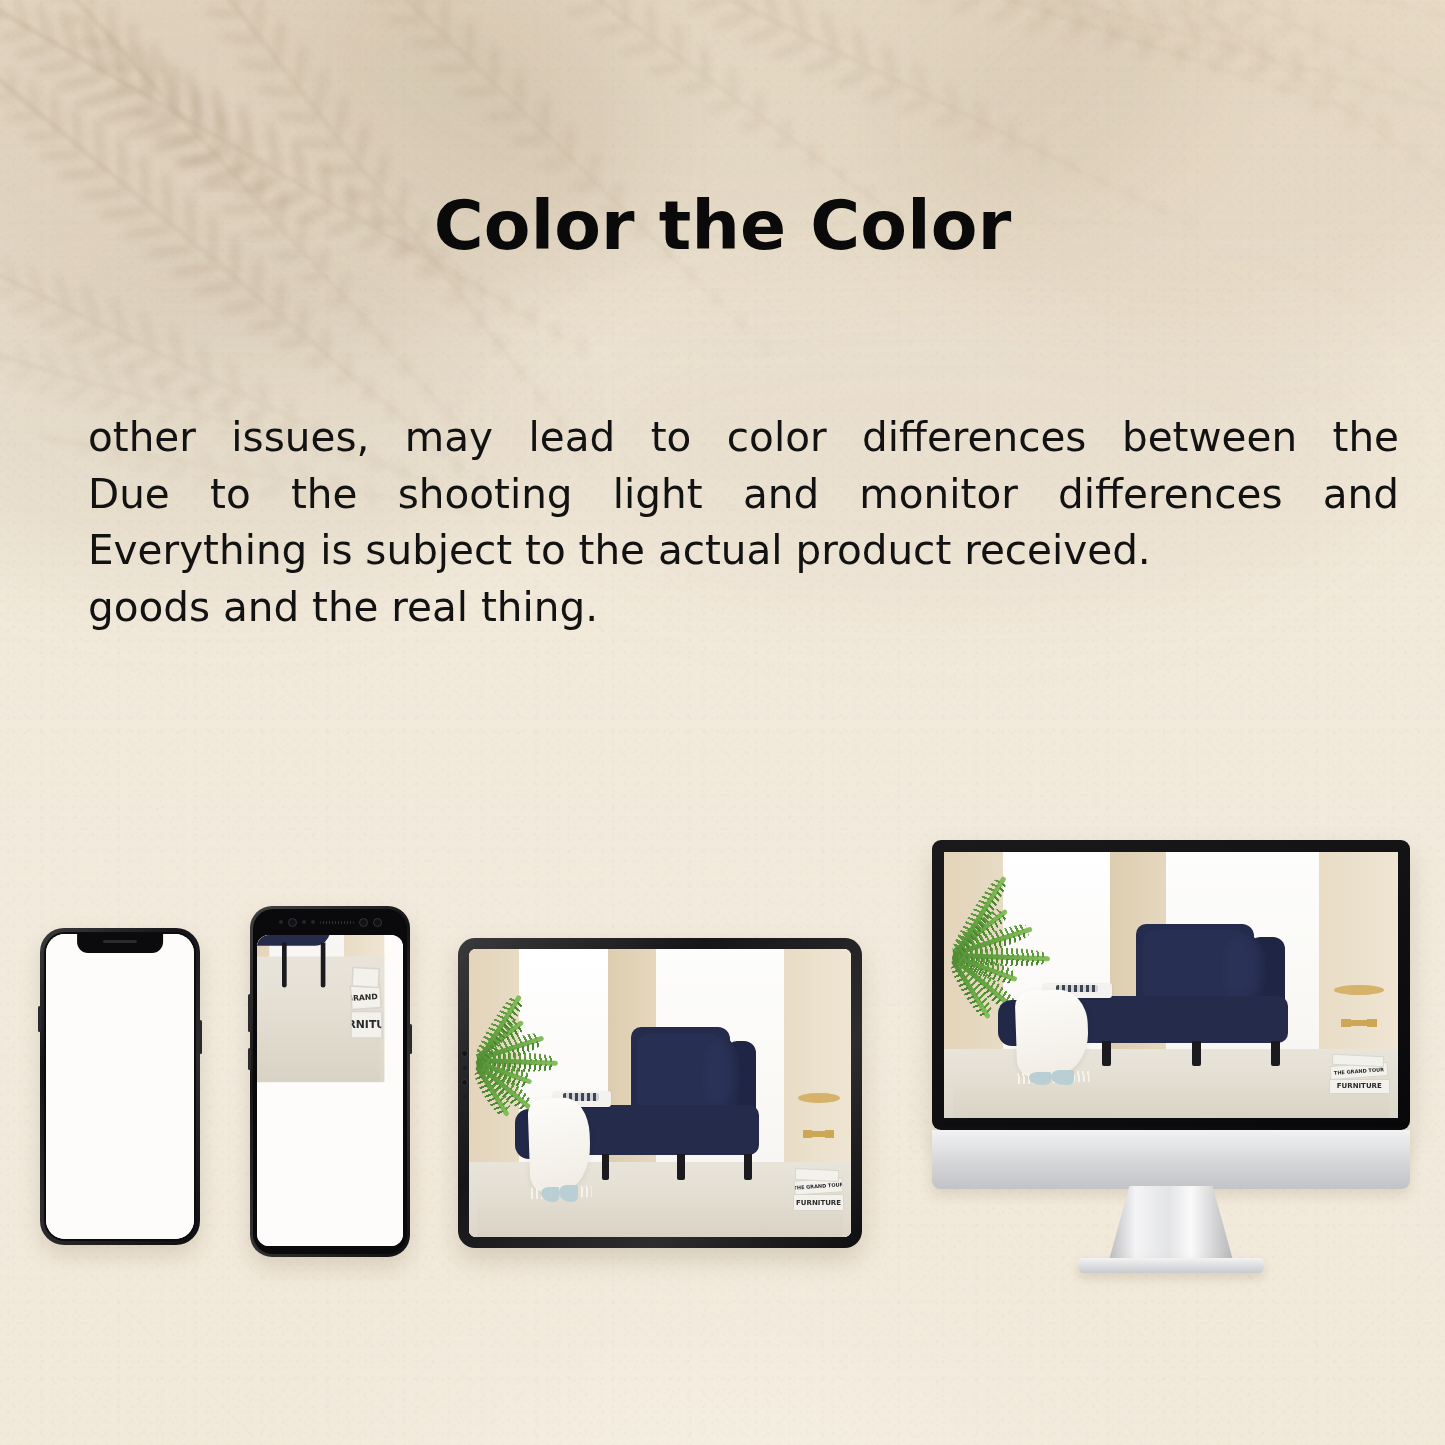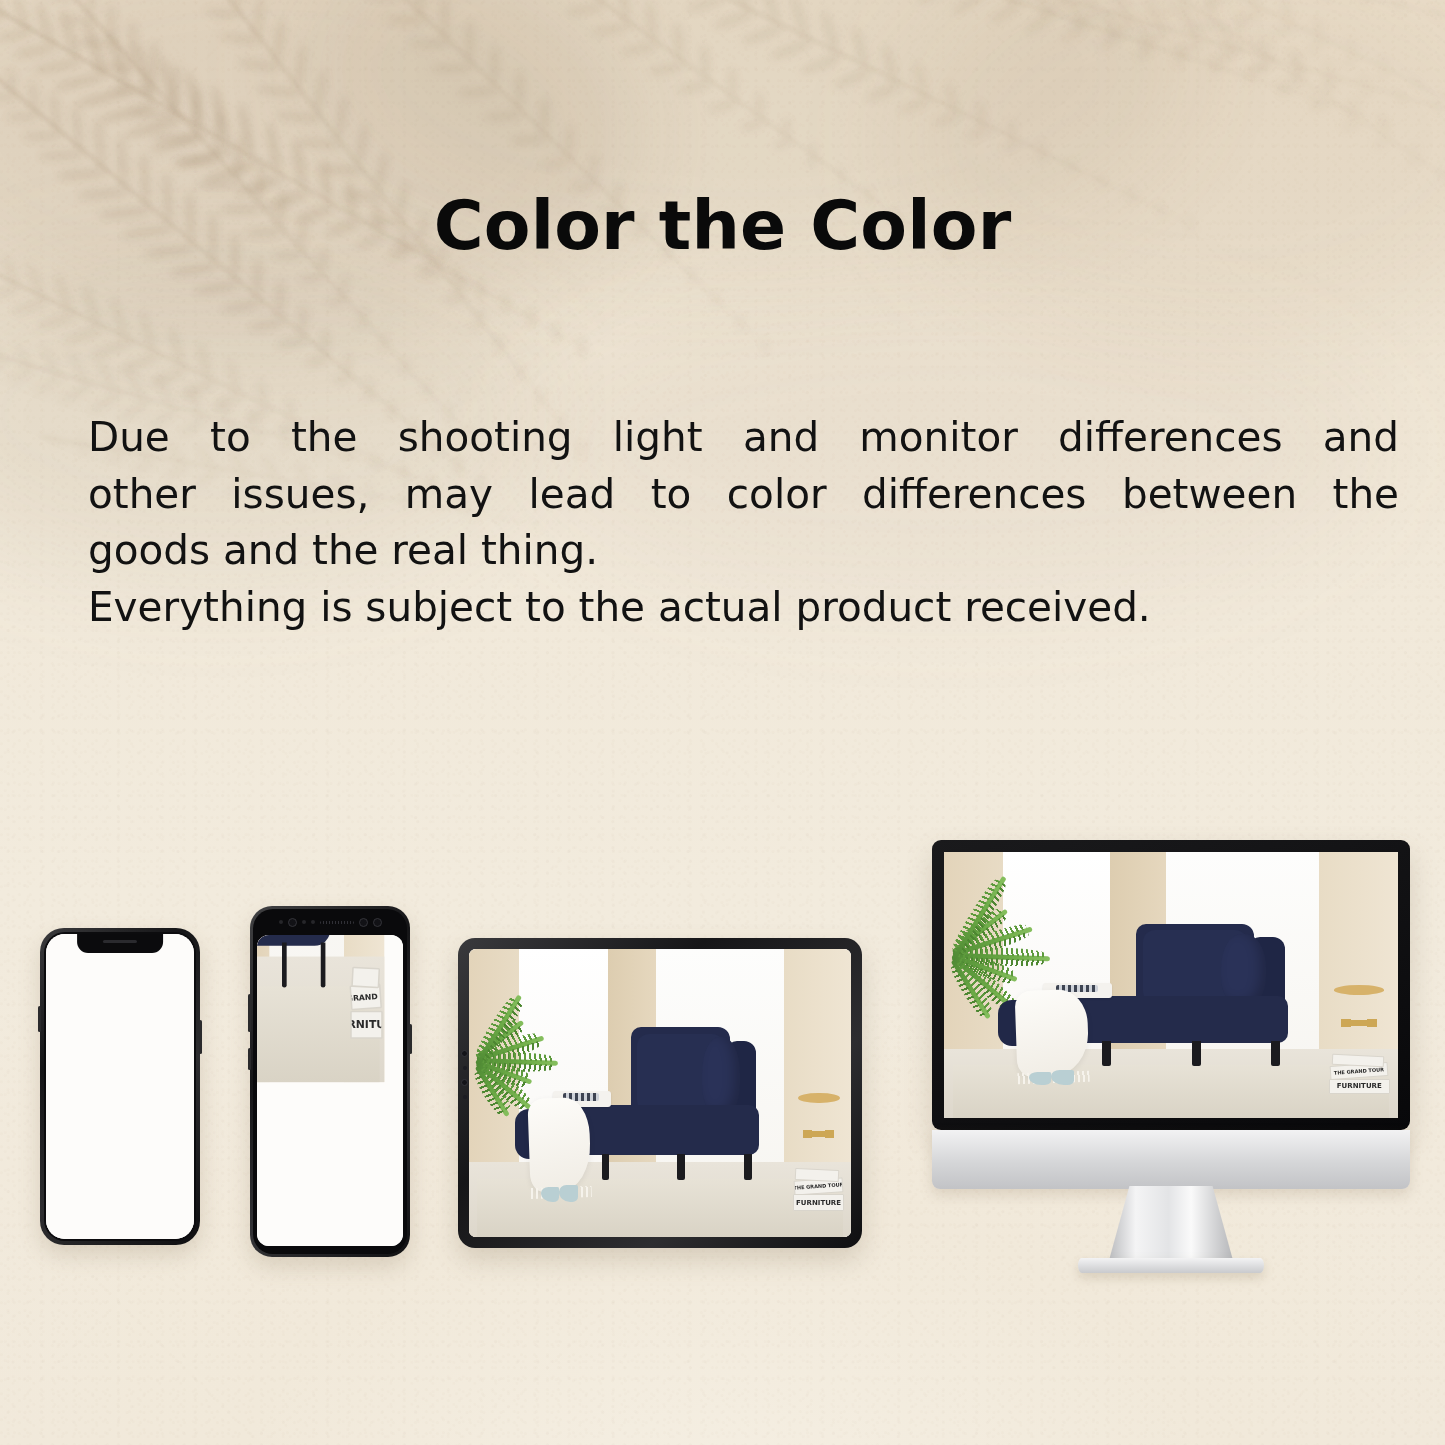--- a/index.html
+++ b/index.html
@@ -665,24 +665,24 @@
       <div class="softwash" style="left: 300px; top: -140px; width: 900px; height: 420px; background: rgba(150, 124, 94, 0.1);"></div>
       <div class="softwash" style="left: 900px; top: -60px; width: 640px; height: 400px; background: rgba(150, 124, 94, 0.09);"></div>
       <div class="softwash" style="left: -100px; top: 250px; width: 640px; height: 330px; background: rgba(150, 124, 94, 0.1);"></div>
       <div class="softwash" style="left: 520px; top: 300px; width: 860px; height: 300px; background: rgba(150, 124, 94, 0.06);"></div>
     </div>
   <div class="grain"></div>
 
   <div class="title">Color the Color</div>
 
   <div class="para">
+    <div class="j">other issues, may lead to color differences between the</div>
     <div class="j">Due to the shooting light and monitor differences and</div>
-    <div class="j">other issues, may lead to color differences between the</div>
+    <div class="plain">Everything is subject to the actual product received.</div>
     <div class="plain">goods and the real thing.</div>
-    <div class="plain">Everything is subject to the actual product received.</div>
   </div>
 
   <div class="iphone">
     <div class="sidebtn" style="left:-2px;top:78px;width:3px;height:26px;"></div>
     <div class="sidebtn" style="right:-2px;top:92px;width:3px;height:34px;"></div>
     <div class="iphone-inner">
       <div class="iphone-screen">
         <div class="notch">
           <div class="spk"></div>
         </div>

